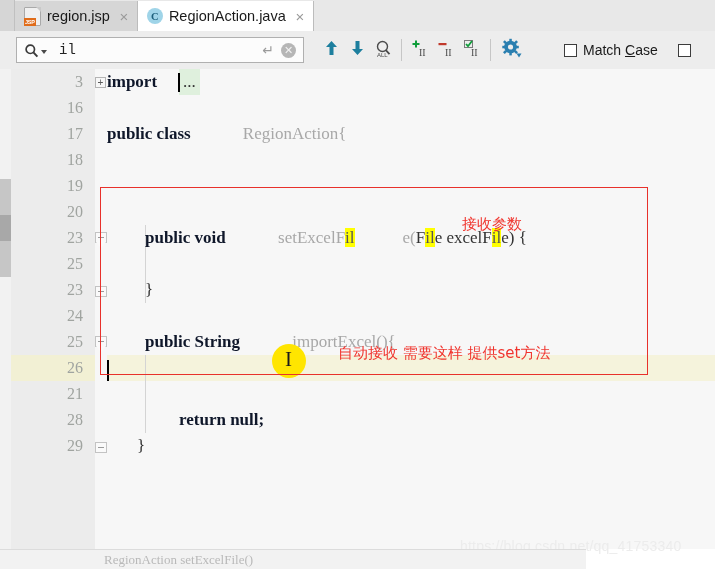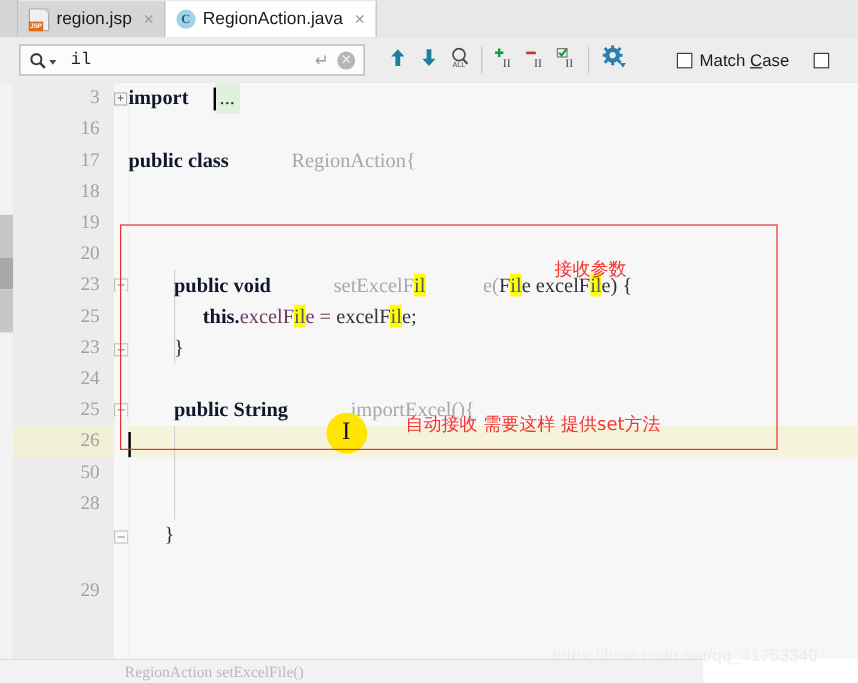--- a/index.html
+++ b/index.html
@@ -425,23 +425,23 @@
     <div class="ln" style="top:52px;">17</div>
     <div class="ln" style="top:78px;">18</div>
     <div class="ln" style="top:104px;">19</div>
     <div class="ln" style="top:130px;">20</div>
     <div class="ln" style="top:156px;">23</div>
     <div class="ln" style="top:182px;">25</div>
     <div class="ln" style="top:208px;">23</div>
     <div class="ln" style="top:234px;">24</div>
     <div class="ln" style="top:260px;">25</div>
     <div class="ln" style="top:286px;">26</div>
-    <div class="ln" style="top:312px;">50</div>
+    <div class="ln" style="top:312px;">21</div>
     <div class="ln" style="top:338px;">28</div>
-    <div class="ln" style="top:364px;margin-top:47px;">29</div>
+    <div class="ln" style="top:364px;">29</div>
   </div>
 
   <div class="folds">
     <div class="gbox" style="left:0px; top:8px;">+</div>
     <div class="fold-ico" style="top:163px;">
       <div class="sq"></div>
         <div class="tip"></div>
     </div>
     <div class="fold-ico up" style="top:212px;">
       <div class="sq"></div>
@@ -464,31 +464,31 @@
 
     <div class="cl" style="top:0px; left:0px;"><span class="kw">import</span></div>
     <div class="cl" style="top:0px; left:72px; background:#dff0dd; padding:0 4px;"><span class="pn">...</span></div>
     <div class="caret" style="left:71px; top:4px; height:19px;"></div>
 
     <div class="cl" style="top:52px; left:0px;"><span class="kw">public</span><span> </span><span class="kw">class</span><span> </span><span class="idn">RegionAction{</span></div>
 
 
     <div class="cl" style="top:156px; left:38px;"><span class="kw">public</span><span> </span><span class="kw">void</span><span> </span><span class="idn">setExcelF</span><span class="hl">il</span><span class="idn">e(</span><span class="pn">F</span><span class="hl">il</span><span class="pn">e </span><span class="pn">excelF</span><span class="hl">il</span><span class="pn">e) {</span></div>
 
-    <div class="cl" style="top:182px; left:62px;"><span class="kw">this.</span><span class="fld">excelF</span><span class="hl">il</span><span class="fld">e = </span><span class="pn">excelF</span><span class="hl">il</span><span class="pn">e;</span></div>
 
     <div class="cl" style="top:208px; left:38px;"><span class="pn">}</span></div>
 
     <div class="cl" style="top:260px; left:38px;"><span class="kw">public</span><span> </span><span class="kw">String</span><span> </span><span class="idn">importExcel(){</span></div>
 
     <div class="mouse-hl" style="left:165px; top:275px;"></div>
     <div class="mouse-cursor" style="left:178px; top:280px;">I</div>
 
     <div class="caret" style="left:0px; top:291px; height:21px;"></div>
 
+    <div class="cl" style="top:338px; left:72px;"><span class="kw">return</span><span> </span><span class="kw">null;</span></div>
 
     <div class="cl" style="top:364px; left:30px;"><span class="pn">}</span></div>
 
   </div>
 
   <div class="redbox" style="left:100px; top:118px; width:548px; height:188px;"></div>
 
   <div class="annot" style="left:462px; top:146px;">接收参数</div>
   <div class="annot" style="left:338px; top:275px;"><span>自动接收 需要这样 提供</span><span class="bold-seg">set</span><span>方法</span></div>
 

